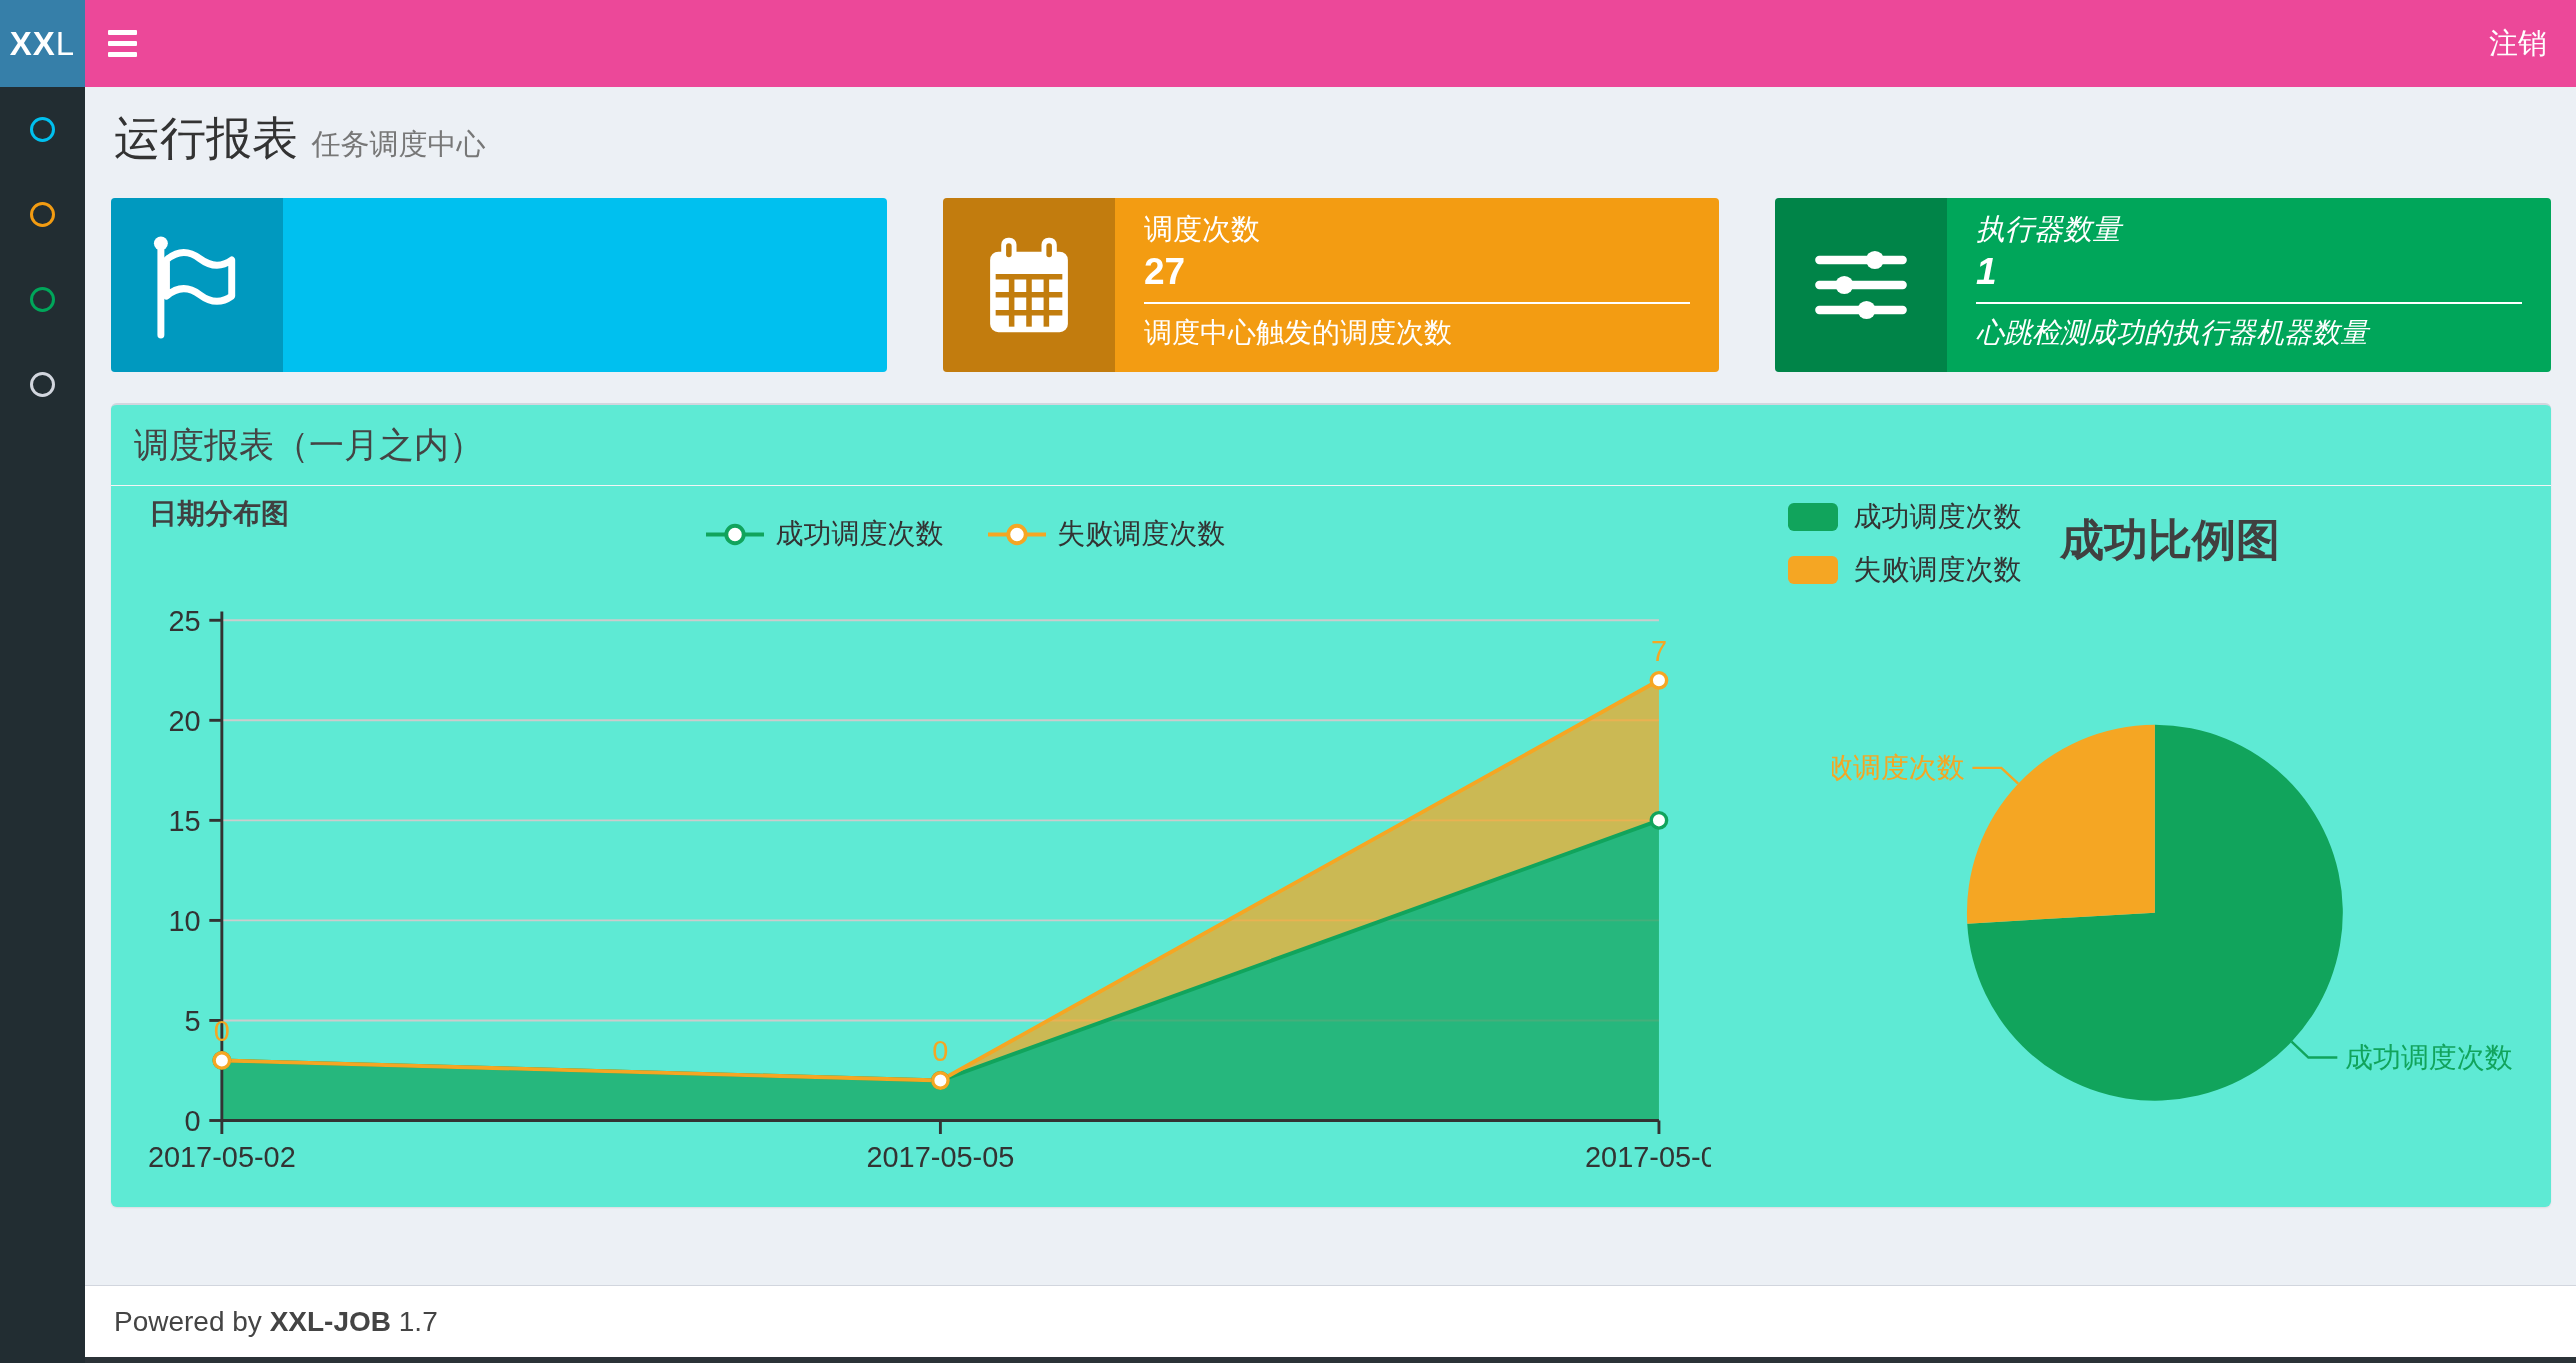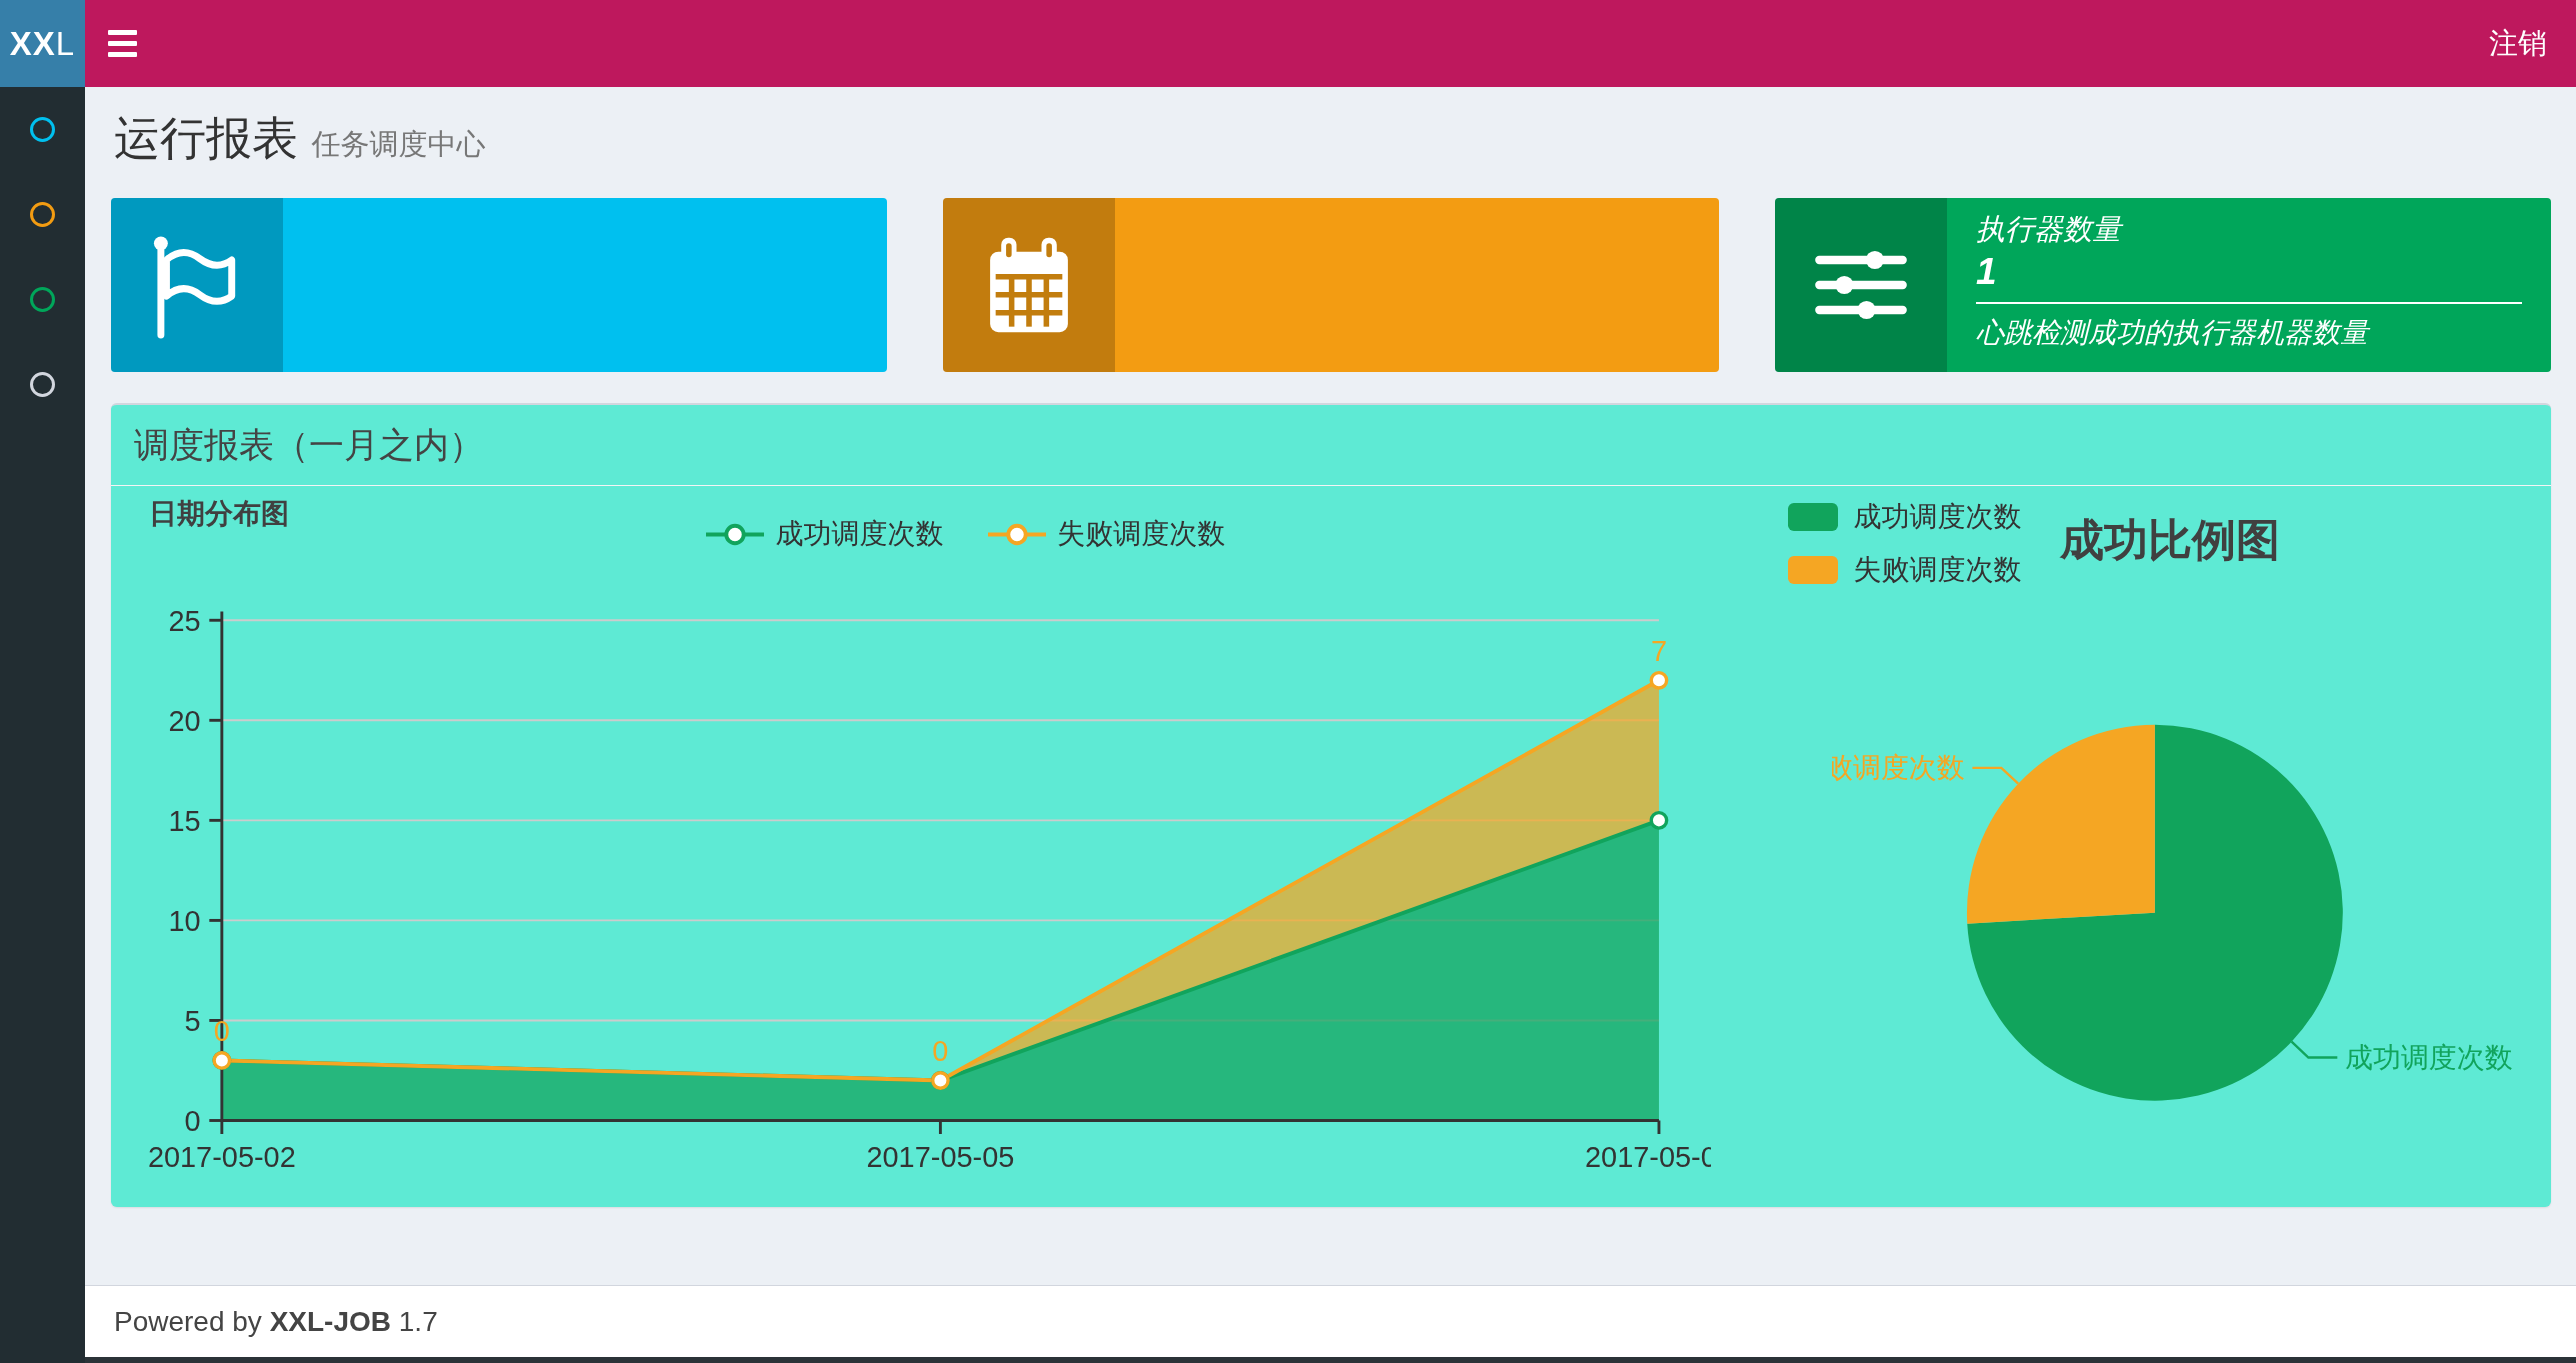--- a/index.html
+++ b/index.html
@@ -1,20 +1,20 @@
 <!DOCTYPE html>
 <html><head>
 <meta charset="utf-8">
 <style>
   html,body{margin:0;padding:0;}
   body{font-family:"Liberation Sans","DejaVu Sans",sans-serif;}
   .app{position:relative;width:2576px;height:1363px;background:#ecf0f5;overflow:hidden;}
 
   
-  .navbar{position:absolute;top:0;left:0;right:0;height:87px;background:#be185d;z-index:20;}
+  .navbar{position:absolute;top:0;left:0;right:0;height:87px;background:#ec4899;z-index:20;}
   .logo{position:absolute;left:0;top:0;width:85px;height:87px;background:#367fa9;color:#fff;
         display:flex;align-items:center;justify-content:center;font-size:33px;letter-spacing:1px;cursor:pointer;}
   .logo b{font-weight:bold;}
   .hamburger{position:absolute;left:108px;top:30px;width:33px;height:27px;cursor:pointer;display:flex;
              flex-direction:column;justify-content:space-between;}
   .hamburger span{display:block;width:29px;height:4.8px;background:#fff;border-radius:1px;}
   .logout{position:absolute;right:29px;top:0;height:87px;line-height:87px;color:#fff;font-size:29px;
           text-decoration:none;cursor:pointer;}
 
   
@@ -119,20 +119,26 @@
             <rect x="45" y="8" width="11" height="20" rx="5" fill="#fff"></rect>
             <rect x="48.5" y="12" width="4" height="10" rx="2" fill="#c27d0e"></rect>
             <line x1="12" y1="36" x2="60" y2="36" stroke="#c27d0e" stroke-width="4"></line>
             <line x1="12" y1="49" x2="60" y2="49" stroke="#c27d0e" stroke-width="4"></line>
             <line x1="12" y1="62" x2="60" y2="62" stroke="#c27d0e" stroke-width="4"></line>
             <line x1="23.5" y1="36" x2="23.5" y2="72" stroke="#c27d0e" stroke-width="4"></line>
             <line x1="36" y1="36" x2="36" y2="72" stroke="#c27d0e" stroke-width="4"></line>
             <line x1="48.5" y1="36" x2="48.5" y2="72" stroke="#c27d0e" stroke-width="4"></line>
           </svg>
         </div>
+      <div class="body">
+        <div class="c-title">调度次数</div>
+        <div class="c-num">27</div>
+        <div class="c-div"></div>
+        <div class="c-desc">调度中心触发的调度次数</div>
+      </div>
     </div>
     <div class="card" style="background: rgb(0, 166, 90); font-style: italic;">
       <div class="icon-area">
           <svg width="100" height="120" viewBox="0 0 72 84">
             <line x1="6" y1="24" x2="66" y2="24" stroke="#fff" stroke-width="6" stroke-linecap="round"></line>
             <circle cx="46" cy="24" r="6.5" fill="#fff"></circle>
             <line x1="6" y1="42" x2="66" y2="42" stroke="#fff" stroke-width="6" stroke-linecap="round"></line>
             <circle cx="24" cy="42" r="6.5" fill="#fff"></circle>
             <line x1="6" y1="60" x2="66" y2="60" stroke="#fff" stroke-width="6" stroke-linecap="round"></line>
             <circle cx="40" cy="60" r="6.5" fill="#fff"></circle>

